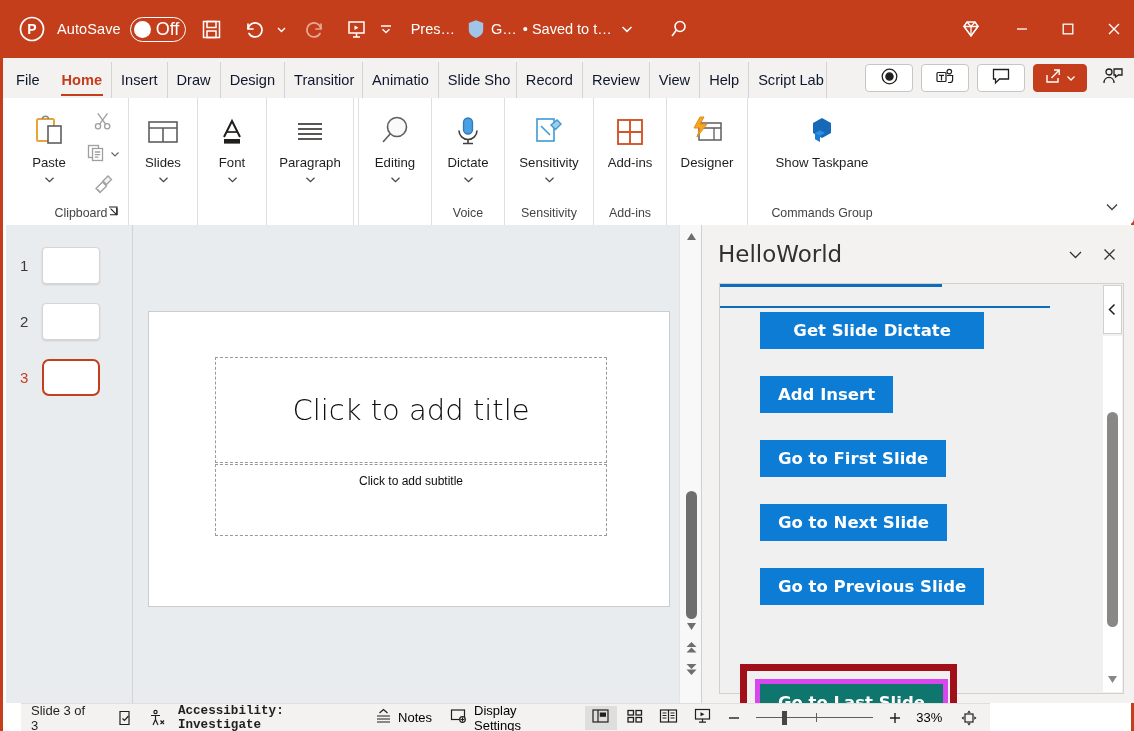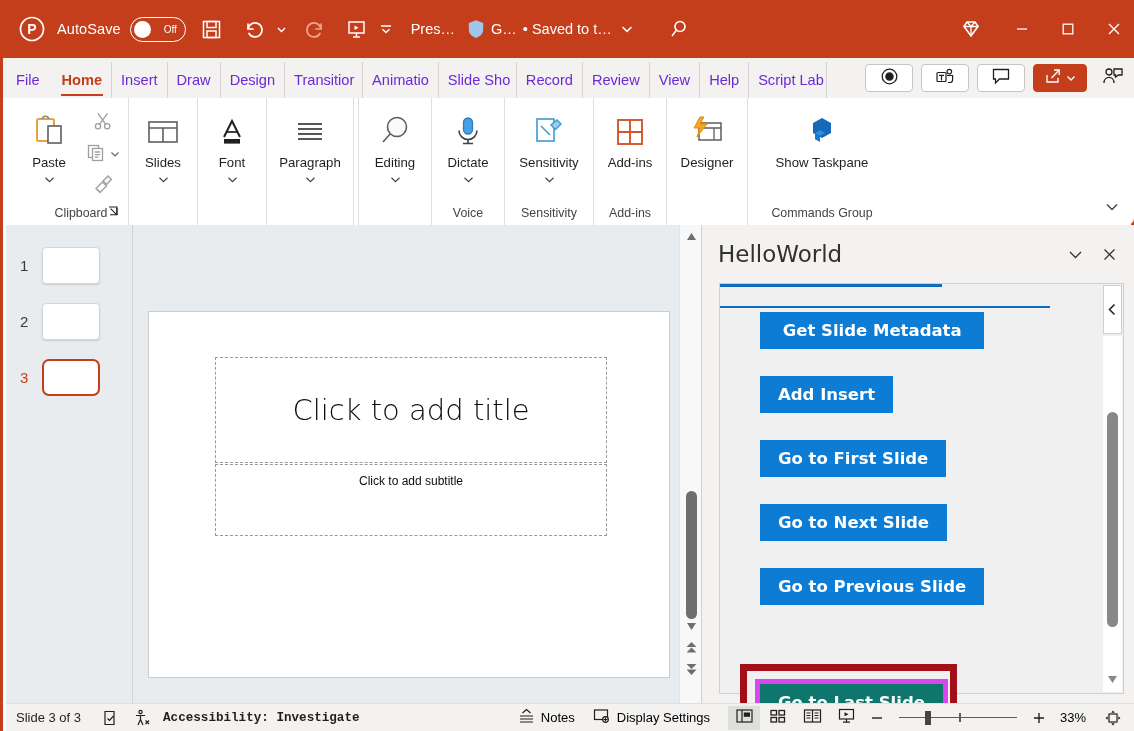--- a/index.html
+++ b/index.html
@@ -15,39 +15,39 @@
     position: absolute; left: 0; top: 0; width: 1134px; height: 58px;
     background: #c43e1c; display: flex; align-items: center; color: #fff;
   }
   .tb-ppt-logo { margin-left: 14px; width: 30px; height: 30px; display:flex; align-items:center; justify-content:center;}
   .tb-autosave-label { font-size: 14.5px; margin-left: 10px; letter-spacing:.1px;}
   .toggle {
     margin-left: 9px; width: 56px; height: 25px; border-radius: 13px;
     border: 1.6px solid #fff; display: flex; align-items: center; padding: 0 3px;
   }
   .toggle .knob { width: 17px; height: 17px; border-radius: 50%; background: #fff; }
-  .toggle .tlabel { font-size: 10px; margin-left: 13px; }
+  .toggle .tlabel { font-size: 18px; margin-left: 5px; }
   .tb-icon { width: 30px; height: 30px; display:flex; align-items:center; justify-content:center; margin-left: 11px; }
   .tb-icon.sm { margin-left: 6px; width:16px; }
   .tb-doc { font-size: 14.5px; margin-left: 17px; white-space: nowrap; }
   .tb-shield { margin-left: 12px; display:flex; align-items:center;}
   .tb-meta { font-size: 14.5px; margin-left: 6px; white-space: nowrap; }
   .tb-chev { margin-left: 8px; display:flex; }
   .tb-search { margin-left: 34px; display:flex; }
   .tb-right { position:absolute; right: 0; top:0; height:58px; display:flex; align-items:center; }
   .wbtn { width: 46px; height: 58px; display:flex; align-items:center; justify-content:center; }
   .wbtn.gem { width: 56px; }
 
   
   .tabstrip {
     position: absolute; left: 0; top: 58px; width: 1134px; height: 40px;
     background: #f3f2f1; display: flex; align-items: flex-end;
   }
   .tab {
-    height: 36px; padding: 0 9px; font-size: 14.6px; color: #6d28d9;
+    height: 36px; padding: 0 9px; font-size: 14.6px; color: #0f172a;
     display: flex; align-items: center; position: relative; white-space: nowrap;
     border-right: 1px solid #d6d4d2; overflow: hidden; max-width: 78px;
   }
   .tab:first-child { border-right: none; max-width:none; padding: 0 13px;}
   .tab.home { font-weight: 700; color: #c43e1c; max-width:none; }
   .tab.home::after {
     content:''; position:absolute; left: 8px; right: 8px; bottom: 2px; height: 2.5px; background:#c43e1c;
   }
   .tabstrip .right-btns { margin-left: auto; display:flex; align-items:center; height:40px; padding-right: 6px; }
   .rbtn { width: 48px; height: 28px; border: 1px solid #c8c6c4; border-radius: 4px; background:#fff;
@@ -84,21 +84,21 @@
   .thumb-row { display:flex; align-items:center; height: 56px; padding-left: 14px; }
   .thumb-num { width: 22px; font-size: 15px; color: #3b3a39; }
   .thumb-num.active { color: #c43e1c; }
   .thumb-box { width: 58px; height: 37px; background:#fff; border: 1px solid #d5d5d5; border-radius: 4px;
                box-shadow: 0 1px 2px rgba(0,0,0,.13); }
   .thumb-box.active { border: 2.6px solid #c43e1c; border-radius: 7px; box-shadow:none; }
 
   
   .canvas-area { position: absolute; left: 128px; top: 0; width: 545px; height: 478px; background:#e8ecef; }
   .slide {
-    position:absolute; left: 14px; top: 86px; width: 522px; height: 367px; background:#fff;
+    position:absolute; left: 14px; top: 86px; width: 522px; height: 296px; background:#fff;
     border: 1px solid #c9cdd0;
   }
   .ph { position:absolute; border: 1px dashed #9a9a9a; }
   .ph-title { left: 66px; top: 45px; width: 392px; height: 106px; display:flex; align-items:center; justify-content:center; }
   .ph-title span { font-size: 29px; color: #0d0d0d; font-family:"DejaVu Sans", sans-serif; font-weight:300;}
   .ph-sub { left: 66px; top: 152px; width: 392px; height: 72px; display:flex; justify-content:center; padding-top: 9px; }
   .ph-sub span { font-size: 12px; color: #0d0d0d; }
 
   
   .vscroll { position:absolute; left: 673px; top: 0; width: 22px; height: 478px; background:#f8f8f8;
@@ -124,21 +124,21 @@
   .tpbtn.pressed { background:#0f766e; border: 5px solid #d946ef; }
   .hl-box { position:absolute; left: 20px; top: 380px; width: 217px; height: 70px; border: 7px solid #a10f18; }
   .hl-inner { position:absolute; left:0; top:0; right:0; bottom:0; background:#f0f0f0; }
   .tp-collapse { position:absolute; right: 1px; top: 1px; width: 19px; height: 49px; background:#fff;
                  border: 1px solid #d2d0ce; display:flex; align-items:center; justify-content:center; }
   .tp-scroll { position:absolute; right: 1px; top: 52px; bottom: 1px; width: 19px; background:#fff; }
   .tp-sthumb { position:absolute; left: 4px; top: 76px; width: 11px; height: 215px; border-radius:6px; background:#8a8886; }
   .tp-sdown { position:absolute; left:0; bottom: 4px; width: 19px; height: 18px; display:flex; align-items:center; justify-content:center; }
 
   
-  .statusbar { position:absolute; left: 3px; top: 703px; width: 1128px; height: 28px; background:#f3f2f1;
+  .statusbar { position:absolute; left: 18px; top: 703px; width: 969px; height: 28px; background:#f3f2f1;
                display:flex; align-items:center; border-top: 1px solid #e1dfdd; }
   .sb-item { display:flex; align-items:center; font-size: 13px; color:#201f1e; }
   .sb-slide { margin-left: 10px; }
   .sb-icon { margin-left: 20px; display:flex; align-items:center; }
   .sb-acc { margin-left: 12px; font-weight: 700; font-size: 12.6px; font-family: Liberation Mono, monospace; }
   .sb-right { margin-left:auto; display:flex; align-items:center; padding-right: 8px; }
   .sb-btn { display:flex; align-items:center; gap: 5px; font-size:13px; margin-right: 18px; }
   .view-btn { width: 32px; height: 24px; display:flex; align-items:center; justify-content:center; margin-right: 2px;}
   .view-btn.active { background: #dededd; }
   .zoom-slider { position:relative; width: 118px; height: 20px; display:flex; align-items:center; margin: 0 9px; }
@@ -629,21 +629,21 @@
               </svg>
           </div>
         </div>
       </div>
 
       <div class="tp-frame">
         <div class="tp-accent"></div>
         <div class="tp-accent2"></div>
 
         <div class="tp-btns">
-          <button class="tpbtn">Get Slide Metadata</button>
+          <button class="tpbtn">Get Slide Dictate</button>
           <button class="tpbtn" style="align-self:flex-start">Add Insert</button>
           <button class="tpbtn" style="align-self:flex-start">Go to First Slide</button>
           <button class="tpbtn" style="align-self:flex-start">Go to Next Slide</button>
           <button class="tpbtn" style="align-self:flex-start">Go to Previous Slide</button>
         </div>
 
         <div class="hl-box">
           <div class="hl-inner">
             <button class="tpbtn pressed" style="position:absolute;left:8px;top:8px;margin:0">Go to Last Slide</button>
           </div>

